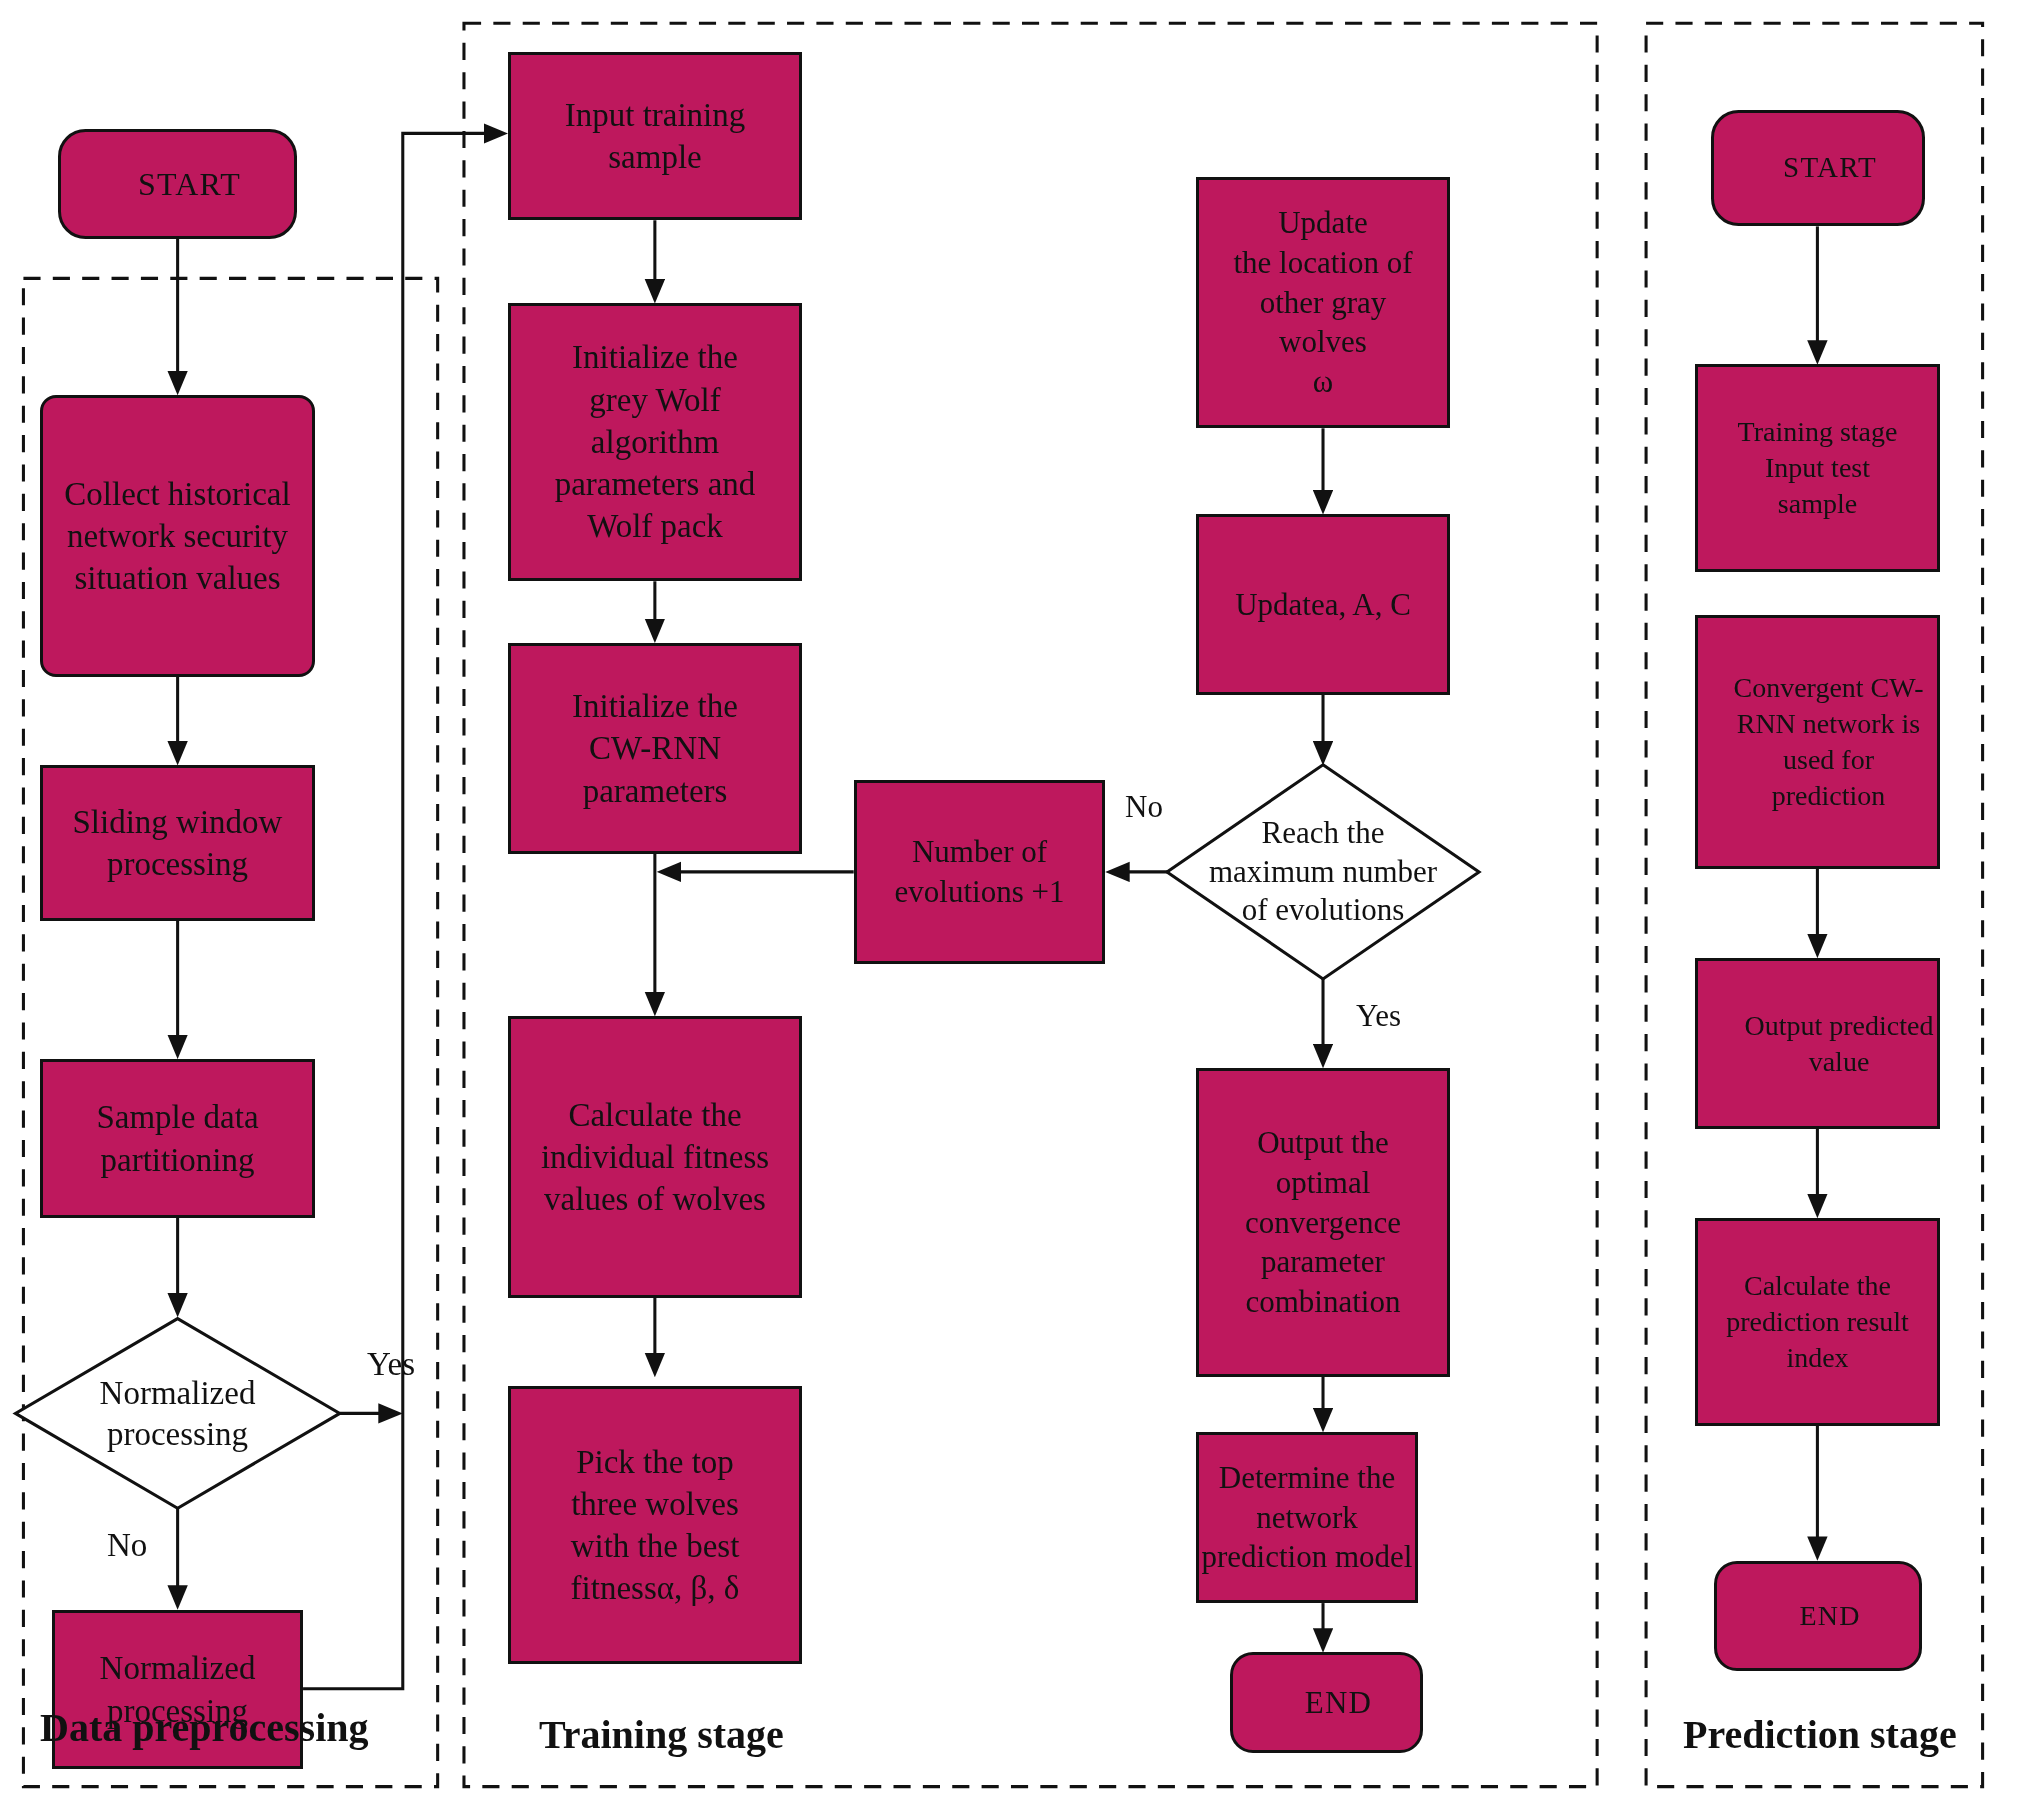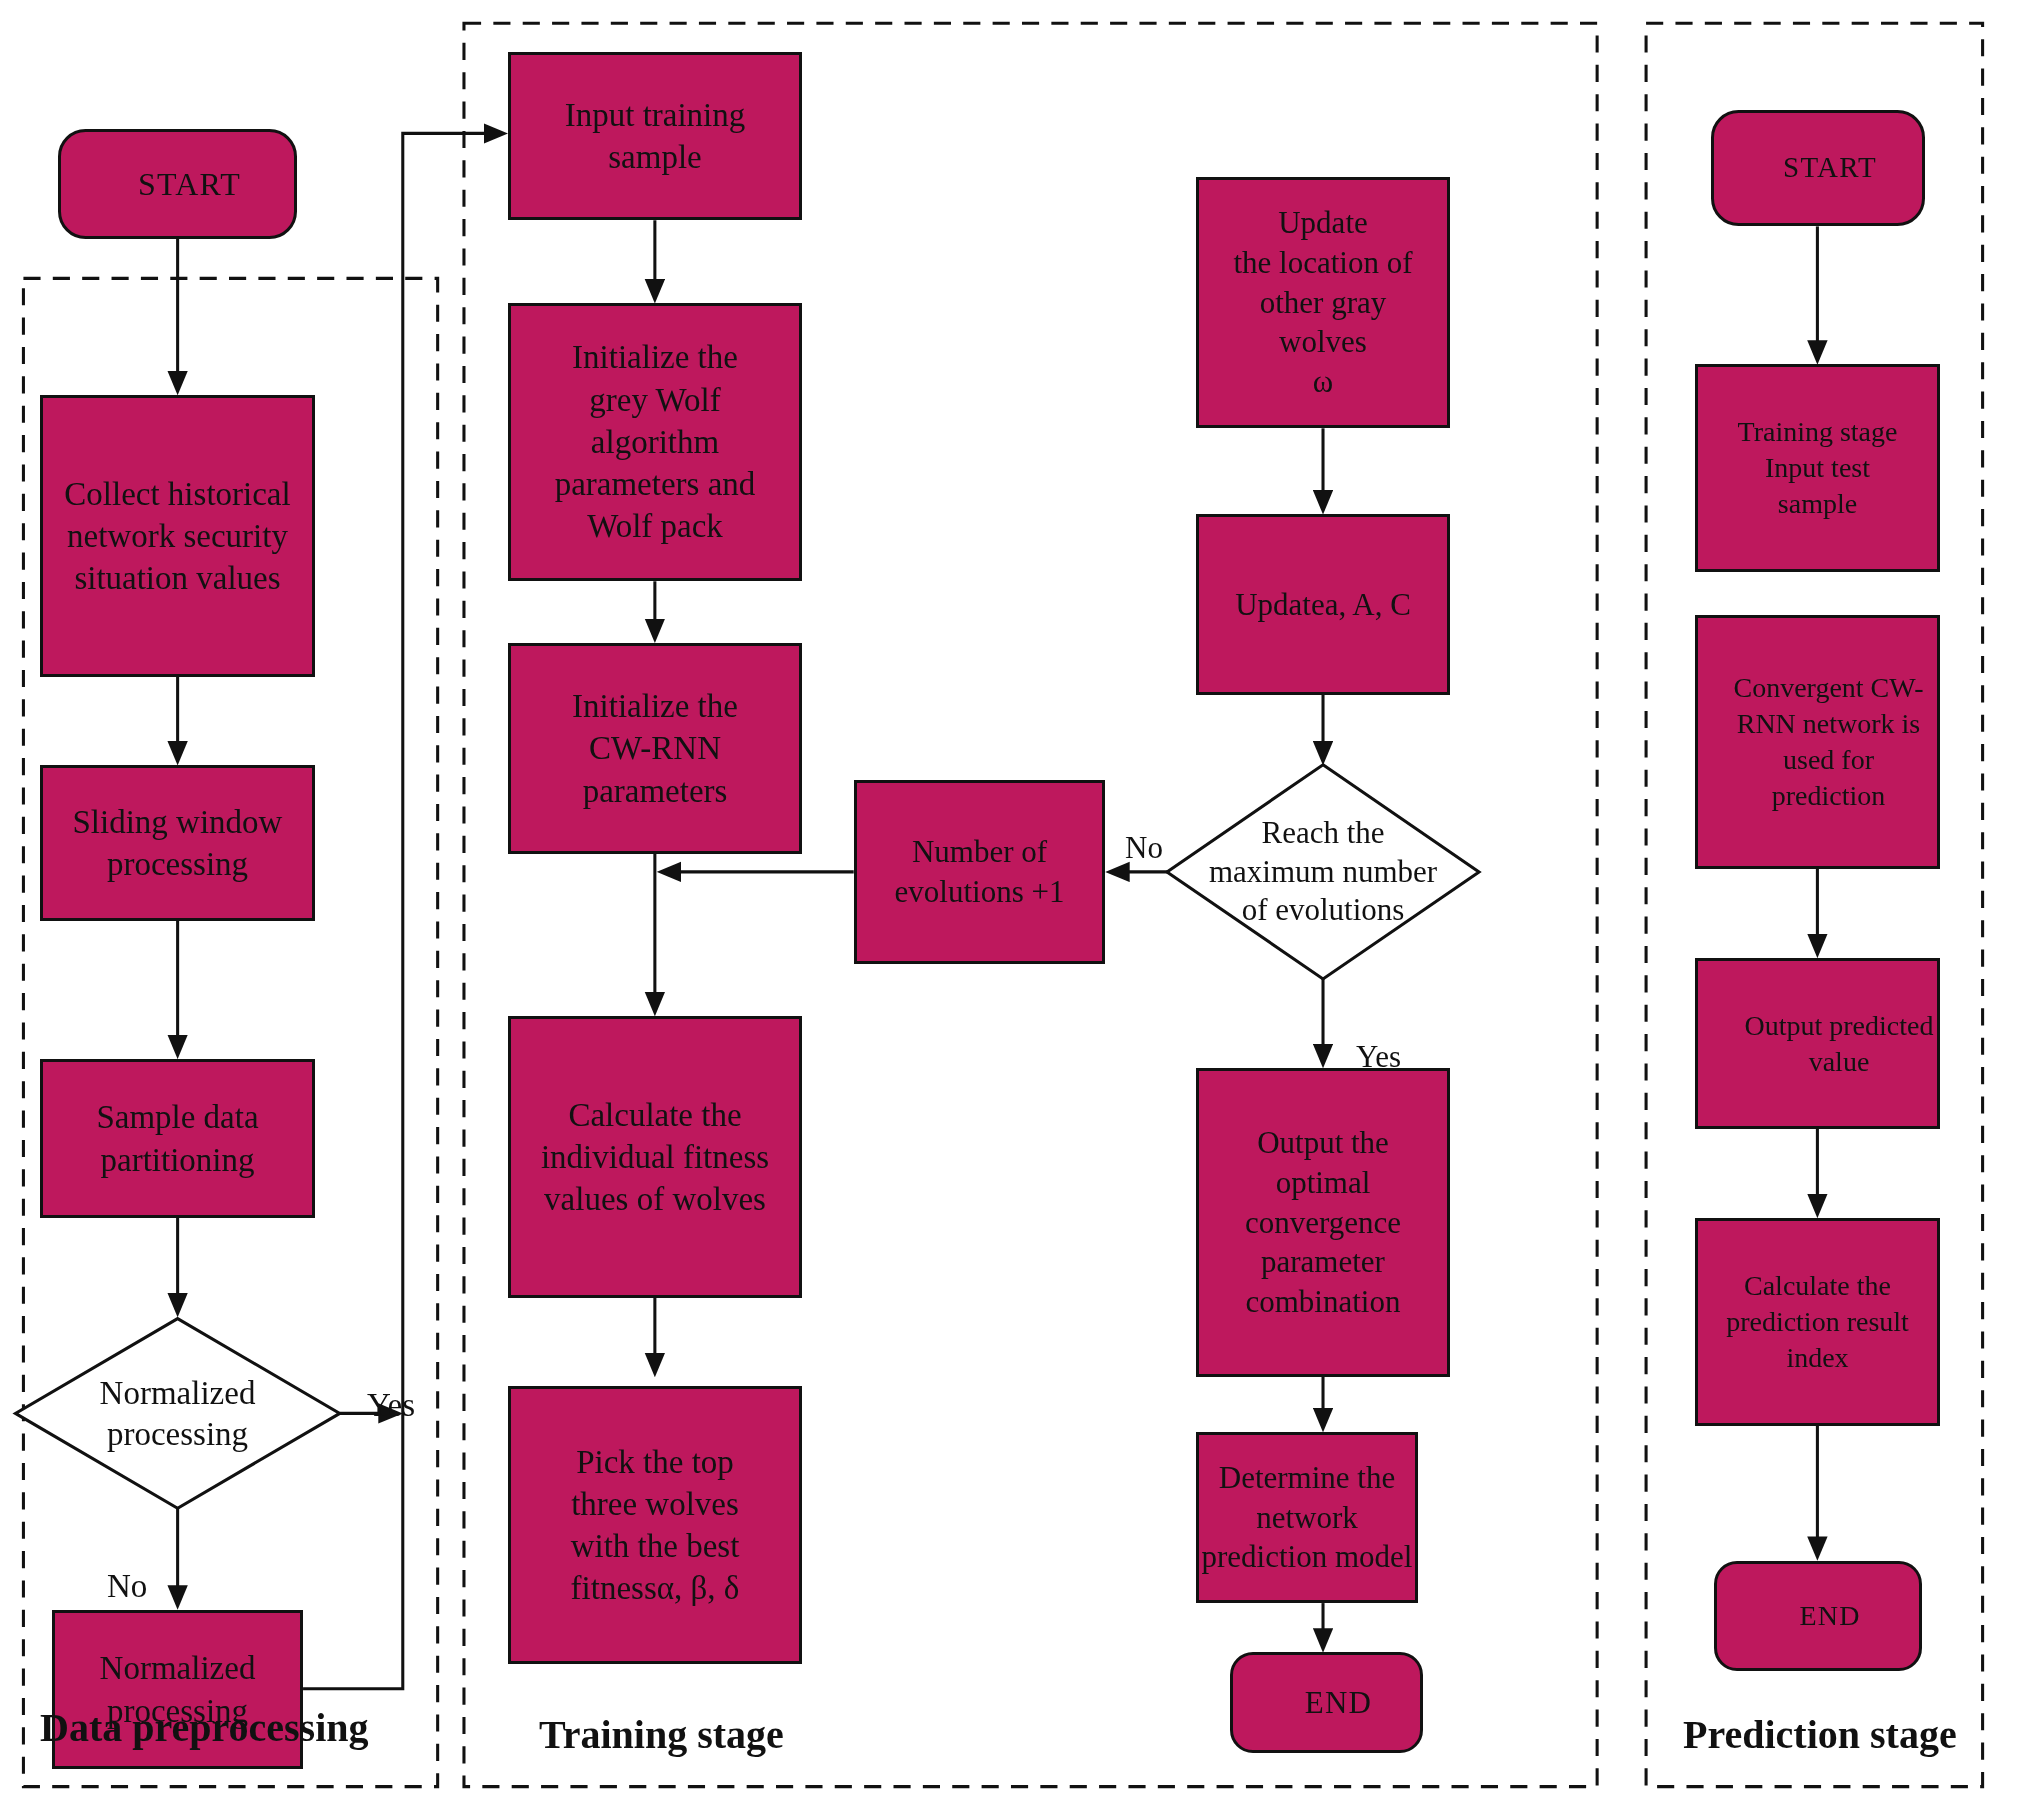--- a/index.html
+++ b/index.html
@@ -26,21 +26,21 @@
   .terminator{border-radius:27.5px;letter-spacing:1.2px;padding-left:24px;}
   .diamond-text{
     position:absolute;
     display:flex;align-items:center;justify-content:center;
     text-align:center;white-space:pre-line;line-height:1.25;
     background:transparent;border:none;
   }
   .midcol{font-size:31px;}
   .rightcol{font-size:28px;}
   .edge-label{
-    position:absolute;font-size:33px;background:transparent;white-space:pre;margin-top:41px;
+    position:absolute;font-size:33px;background:transparent;white-space:pre;
   }
   .stage-label{
     position:absolute;font-weight:bold;font-size:40px;
     font-family:"Liberation Serif","DejaVu Serif",serif;
     white-space:pre;
   }
 </style>
 </head>
 <body>
 
@@ -81,21 +81,21 @@
     <line x1="2162" y1="2250" x2="2162" y2="2331" stroke="#111" stroke-width="5" marker-end="url(#ah)"></line>
     <line x1="2162" y1="2620" x2="2162" y2="2691" stroke="#111" stroke-width="5" marker-end="url(#ah)"></line>
 
     <line x1="2970" y1="370" x2="2970" y2="586" stroke="#111" stroke-width="5" marker-end="url(#ah)"></line>
     <line x1="2970" y1="1420" x2="2970" y2="1556" stroke="#111" stroke-width="5" marker-end="url(#ah)"></line>
     <line x1="2970" y1="1845" x2="2970" y2="1981" stroke="#111" stroke-width="5" marker-end="url(#ah)"></line>
     <line x1="2970" y1="2330" x2="2970" y2="2541" stroke="#111" stroke-width="5" marker-end="url(#ah)"></line>
   </svg>
 
   <div class="node terminator" style="left:58px;top:129px;width:239px;height:110px;font-size:32px;">START</div>
-  <div class="node" style="left:40px;top:395px;width:275px;height:282px;">Collect historical
+  <div class="node" style="left:40px;top:395px;width:275px;height:282px;border-radius:16px;">Collect historical
 network security
 situation values</div>
   <div class="node" style="left:40px;top:765px;width:275px;height:156px;">Sliding window
 processing</div>
   <div class="node" style="left:40px;top:1059px;width:275px;height:159px;">Sample data
 partitioning</div>
   <div class="diamond-text" style="left:46px;top:1362px;width:263px;height:104px;font-size:33px;">Normalized
 processing</div>
   <div class="node" style="left:52px;top:1610px;width:251px;height:159px;">Normalized
 processing</div>

